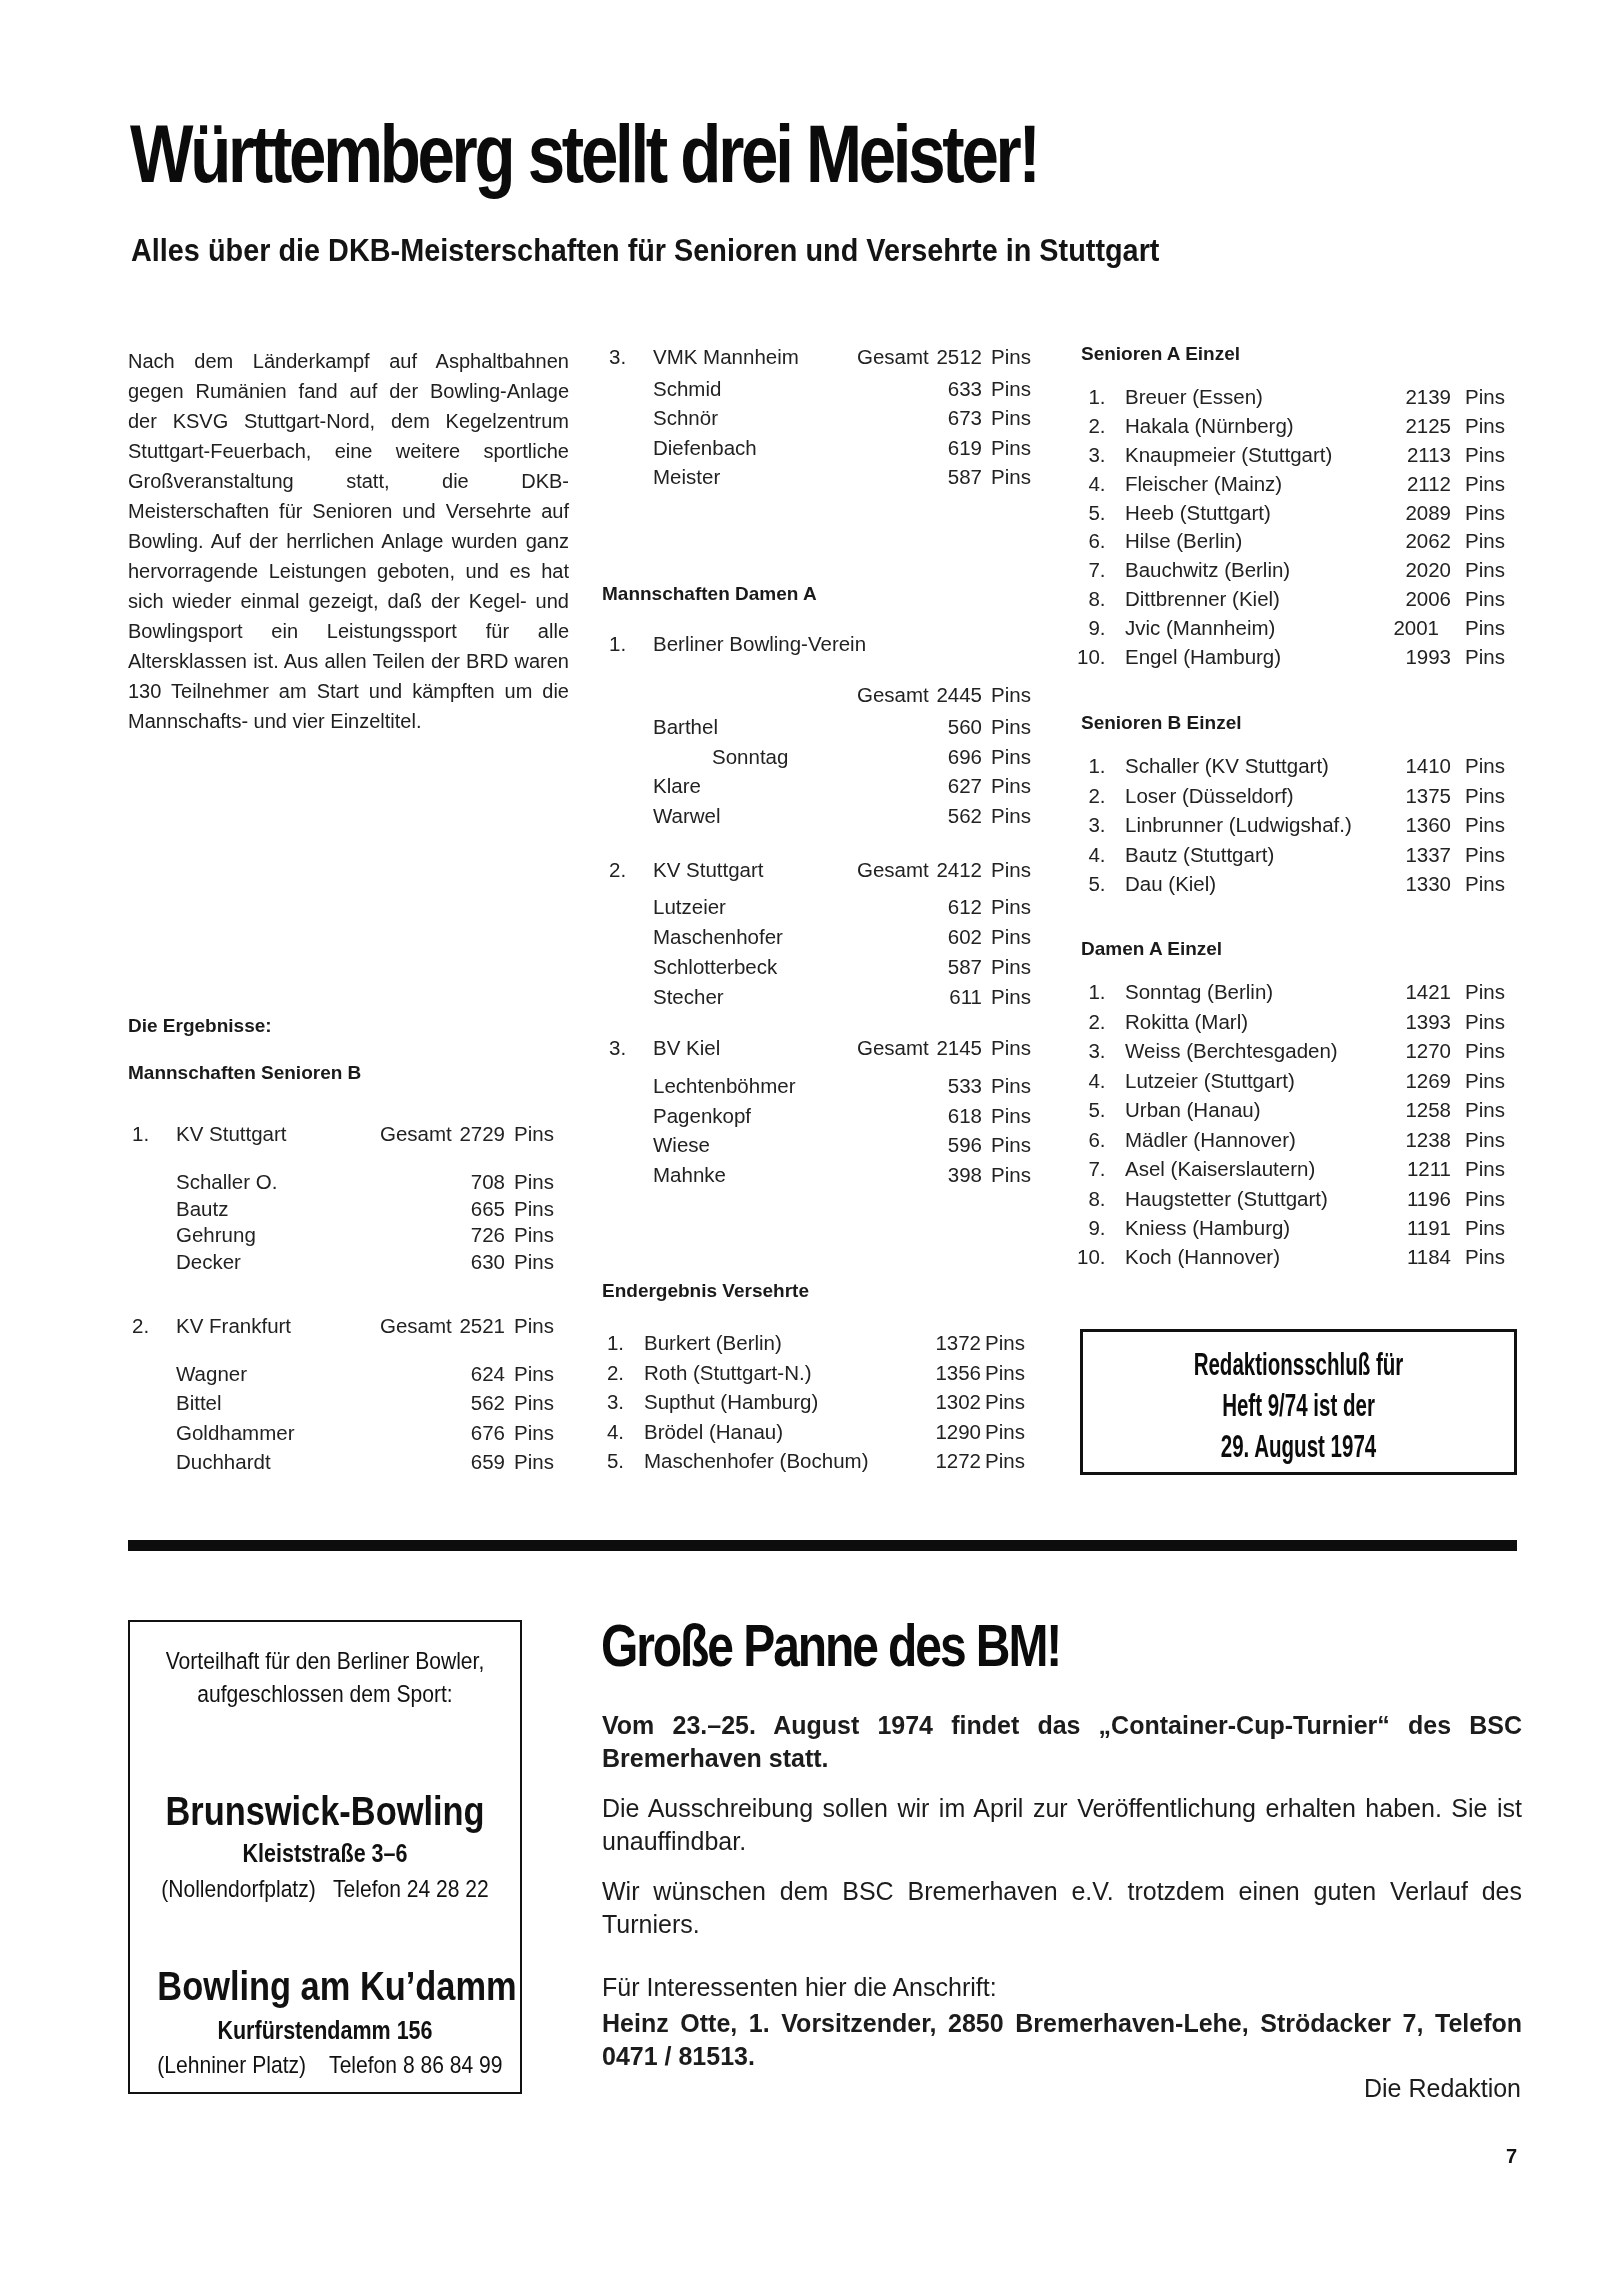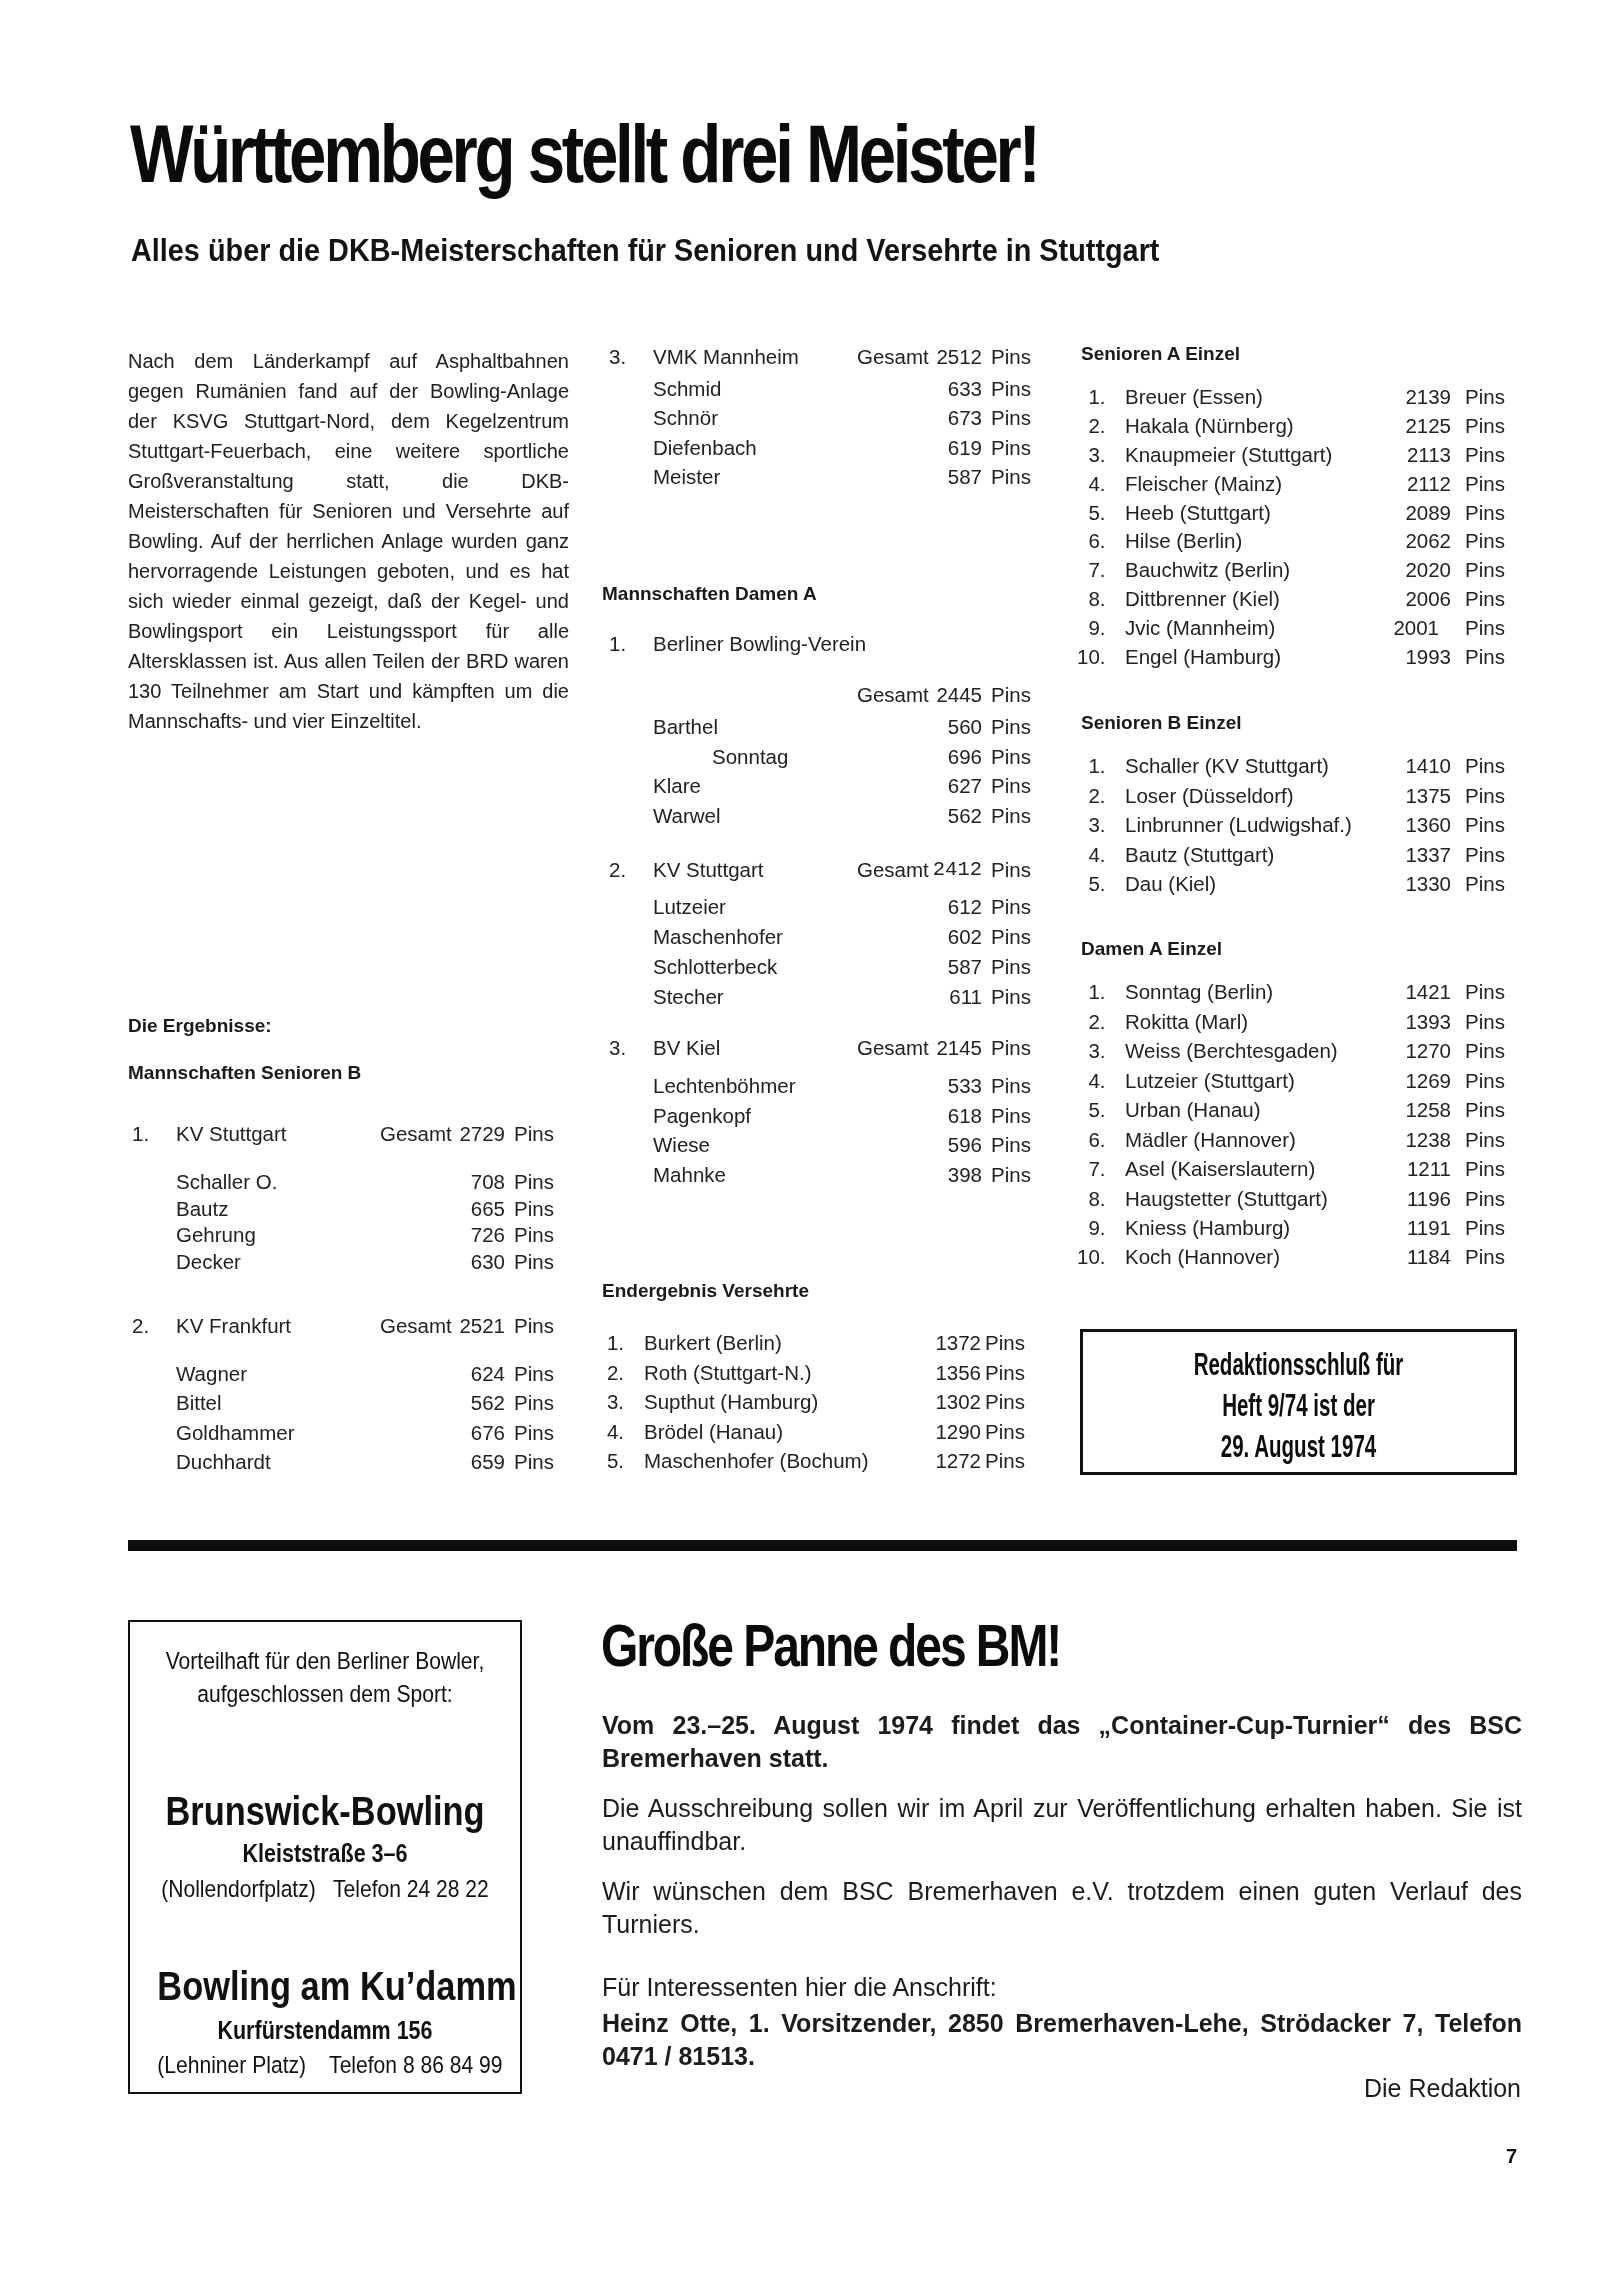--- a/index.html
+++ b/index.html
@@ -190,21 +190,21 @@
     </div>
     <div class="row" style="left: 609px; top: 803px; width: 444px;">
       <span class="name" style="left: 44px;">Warwel</span>
       <span class="num" style="right: 71px;">562</span>
       <span class="unit" style="left: 382px;">Pins</span>
     </div>
     <div class="row" style="left: 609px; top: 857px; width: 444px;">
       <span class="rank" style="left: 0px;">2.</span>
       <span class="name" style="left: 44px;">KV  Stuttgart</span>
       <span class="gesamt" style="left: 248px;">Gesamt</span>
-      <span class="num" style="right: 71px; font-family: Liberation Mono, monospace;">2412</span>
+      <span class="num" style="right: 71px;">2412</span>
       <span class="unit" style="left: 382px;">Pins</span>
     </div>
     <div class="row" style="left: 609px; top: 894px; width: 444px;">
       <span class="name" style="left: 44px;">Lutzeier</span>
       <span class="num" style="right: 71px;">612</span>
       <span class="unit" style="left: 382px;">Pins</span>
     </div>
     <div class="row" style="left: 609px; top: 924px; width: 444px;">
       <span class="name" style="left: 44px;">Maschenhofer</span>
       <span class="num" style="right: 71px;">602</span>

